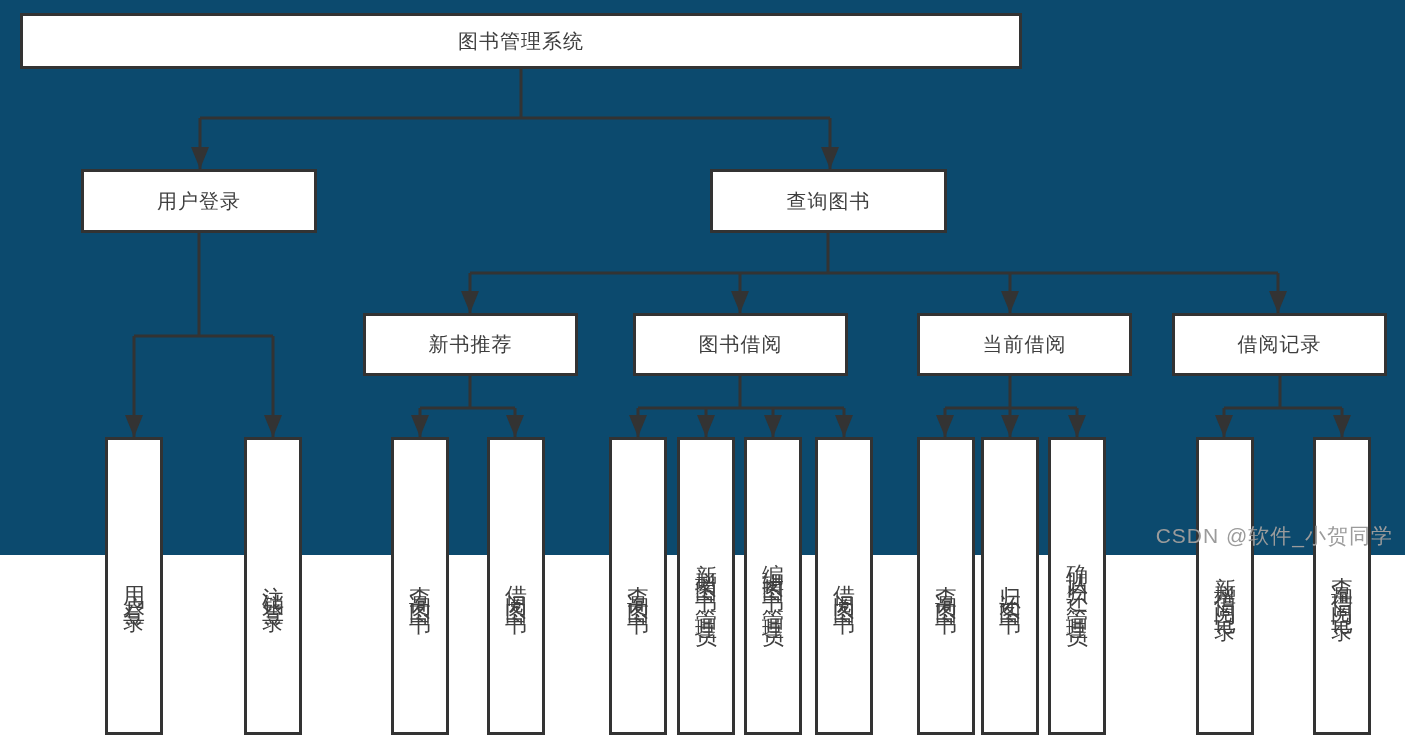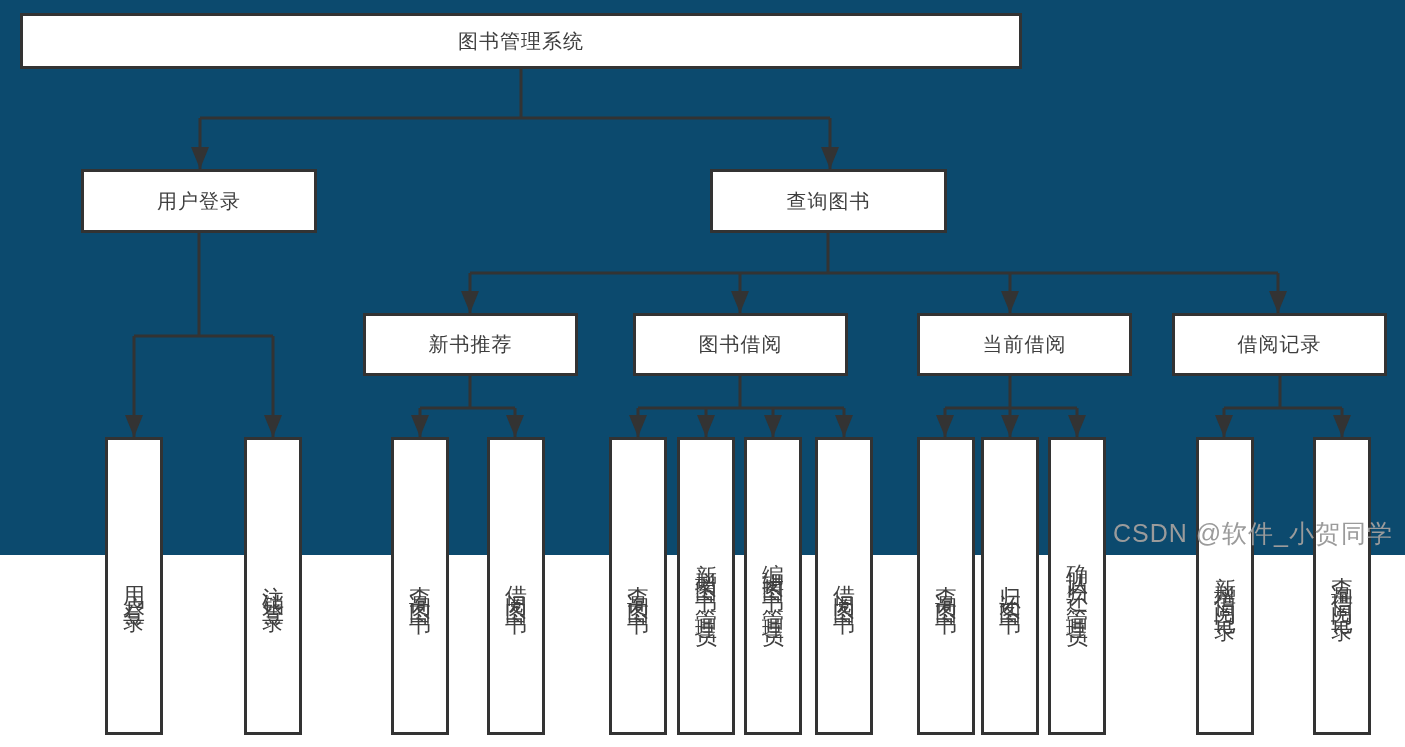--- a/index.html
+++ b/index.html
@@ -23,21 +23,21 @@
   
   .l3{top:313px;width:215px;height:63px;}
   .p-s0{left:363px;} .p-s1{left:633px;} .p-s2{left:903px;margin-left:14px;} .p-s3{left:1172px;}
   
   .p-u0{left:105px;} .p-u1{left:244px;}
   .p-a0{left:391px;} .p-a1{left:487px;}
   .p-b0{left:609px;} .p-b1{left:677px;} .p-b2{left:744px;} .p-b3{left:815px;}
   .p-c0{left:917px;} .p-c1{left:981px;} .p-c2{left:1048px;}
   .p-d0{left:1196px;} .p-d1{left:1313px;}
 
-  .watermark{position:absolute;right:12px;bottom:5px;font-size:25px;
+  .watermark{position:absolute;right:12px;bottom:5px;font-size:21px;
              color:#9b9b9b;letter-spacing:1px;white-space:nowrap;text-align:right;}
 </style>
 </head>
 <body>
 
 <div id="canvas">
 
   <svg id="wires" viewBox="0 0 1405 747" xmlns="http://www.w3.org/2000/svg">
     <path fill="none" stroke="#333333" stroke-width="3" d="
       M521 69 V118 M200 118 H830 M200 118 V169 M830 118 V169

